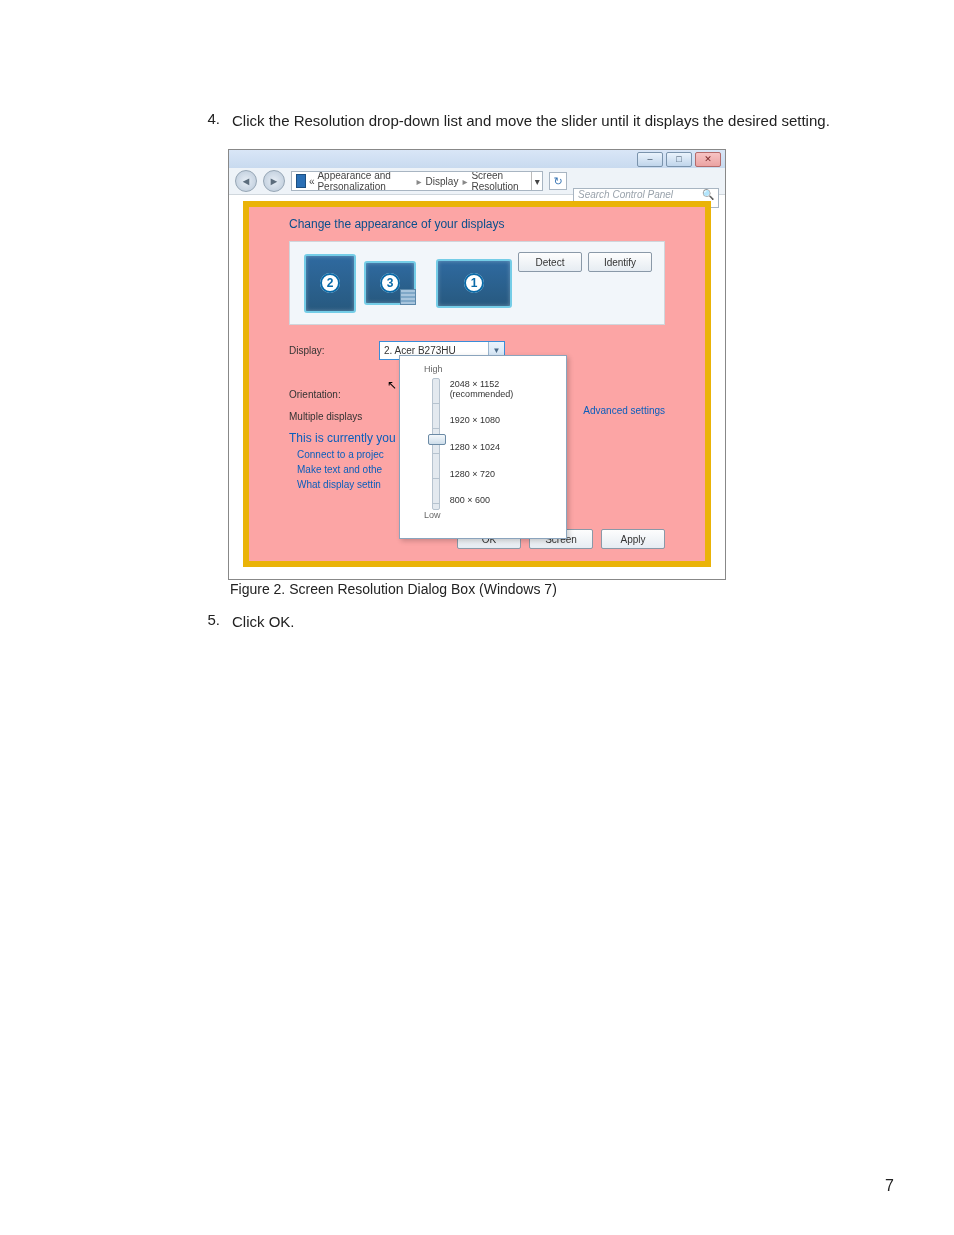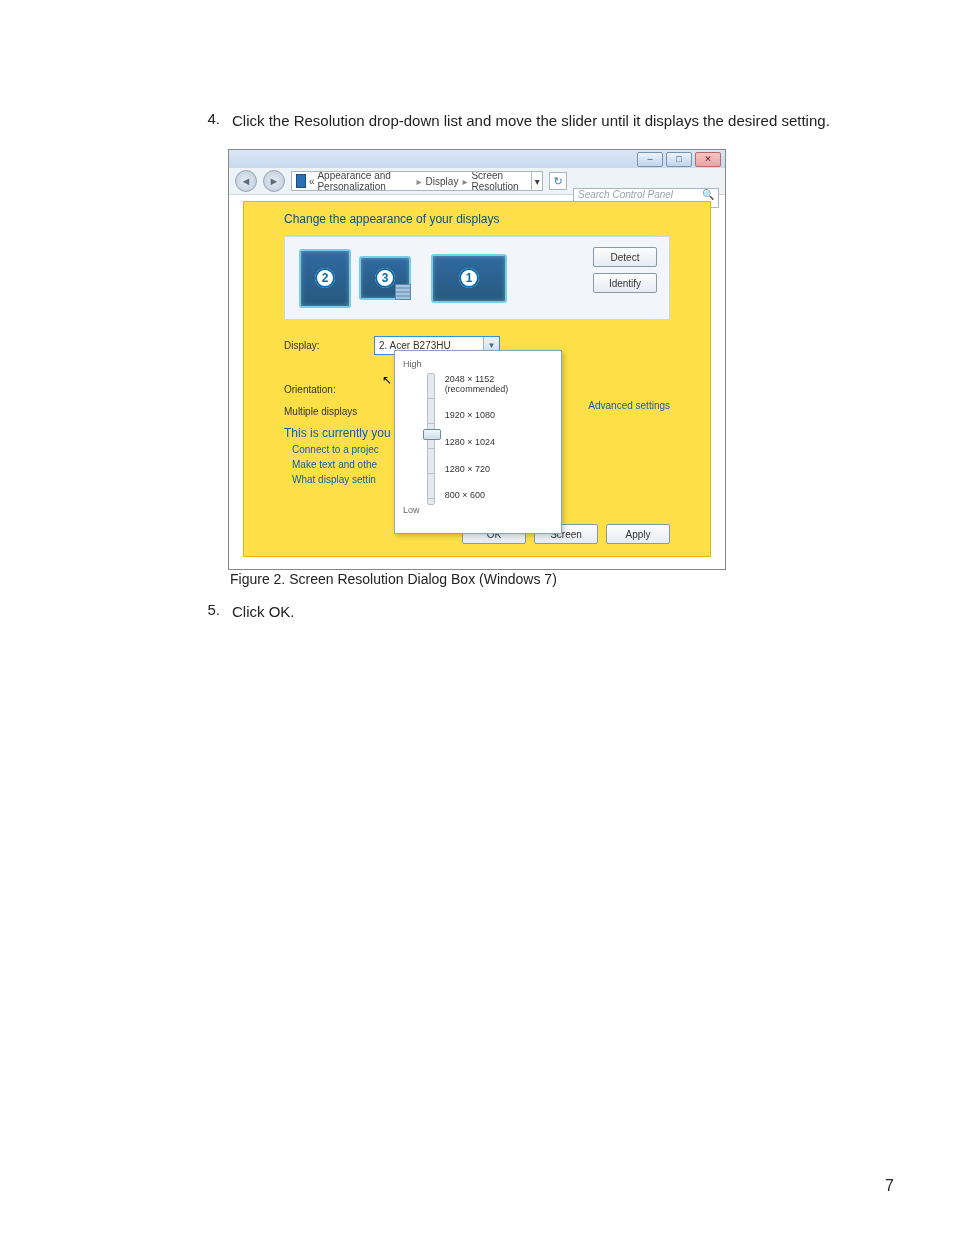--- a/index.html
+++ b/index.html
@@ -85,22 +85,22 @@
     width:140px; height:18px; border:1px solid #a8b5c2;
     background:#fff; display:flex; 
     font-size:10px; color:#9aa3ac; font-style:italic;
     padding-left:4px; position:relative;margin-top:33px;
   }
   .searchbox .mag { position:absolute; right:3px; color:#3a78b5; font-style:normal;}
   .body {
     padding: 6px 14px 12px 14px;
   }
   .content {
-    border:1px solid #eab308;
-    background:#fde047;
+    border:6px solid #eab308;
+    background:#fca5a5;
     padding: 10px 40px 14px 40px;
     position: relative;
     min-height: 330px;
   }
   .heading { color:#0a4f8c; font-size:12px; margin-bottom:10px; }
   .monitors {
     border:1px solid #cfd6dc;
     background:#f2f6fa;
     height: 82px;
     display:flex; align-items:center;
@@ -125,21 +125,21 @@
   .mon.m3::after{
     content:""; position:absolute; right:-2px; bottom:-2px;
     width:14px; height:14px;
     background:
       repeating-linear-gradient(#a8c5dd,#a8c5dd 2px,#7fa8c8 2px,#7fa8c8 4px);
     border:1px solid #5c88aa;
   }
   .mon.m1 { width:72px; height:45px; margin-left:20px;}
   .sidebtns {
     position:absolute; right:12px; top:10px;
-    display:flex; flex-direction:column; gap:6px;
+    display:flex; flex-direction:row; gap:6px;
   }
   .wbtn {
     width:62px; height:18px;
     background:linear-gradient(#fdfdfd,#e6ecf2);
     border:1px solid #8a99a8; border-radius:2px;
     font-size:10px; display:flex; align-items:center; justify-content:center;
     color:#333;
   }
   .form { margin-top:14px; }
   .row { display:flex; align-items:center; height:22px;}
@@ -183,21 +183,21 @@
     position:absolute;
     left:150px; top:148px;
     width:150px;
     height:170px;
     border:1px solid #8aa4bd;
     background:#fff;
     box-shadow: 2px 2px 5px rgba(0,0,0,.2);
     font-size:10px; color:#333;
     padding:6px 8px 6px 8px;
   }
-  .resmenu .tag { color:#666; margin:2px 0; font-size:9px;}
+  .resmenu .tag { color:#666; margin:2px 16px; font-size:9px;}
   .slider-wrap { display:flex; gap:10px; height:130px; margin-top:4px;padding-left:24px;}
   .track {
     width:6px; height:100%;
     background:#e3e9ef; border:1px solid #b6c3cf; border-radius:2px;
     position:relative;
     background-image: repeating-linear-gradient(to bottom, transparent 0, transparent 24px, #b6c3cf 24px, #b6c3cf 25px);
   }
   .thumb {
     position:absolute; left:-5px; top:55px;
     width:16px; height:9px;

